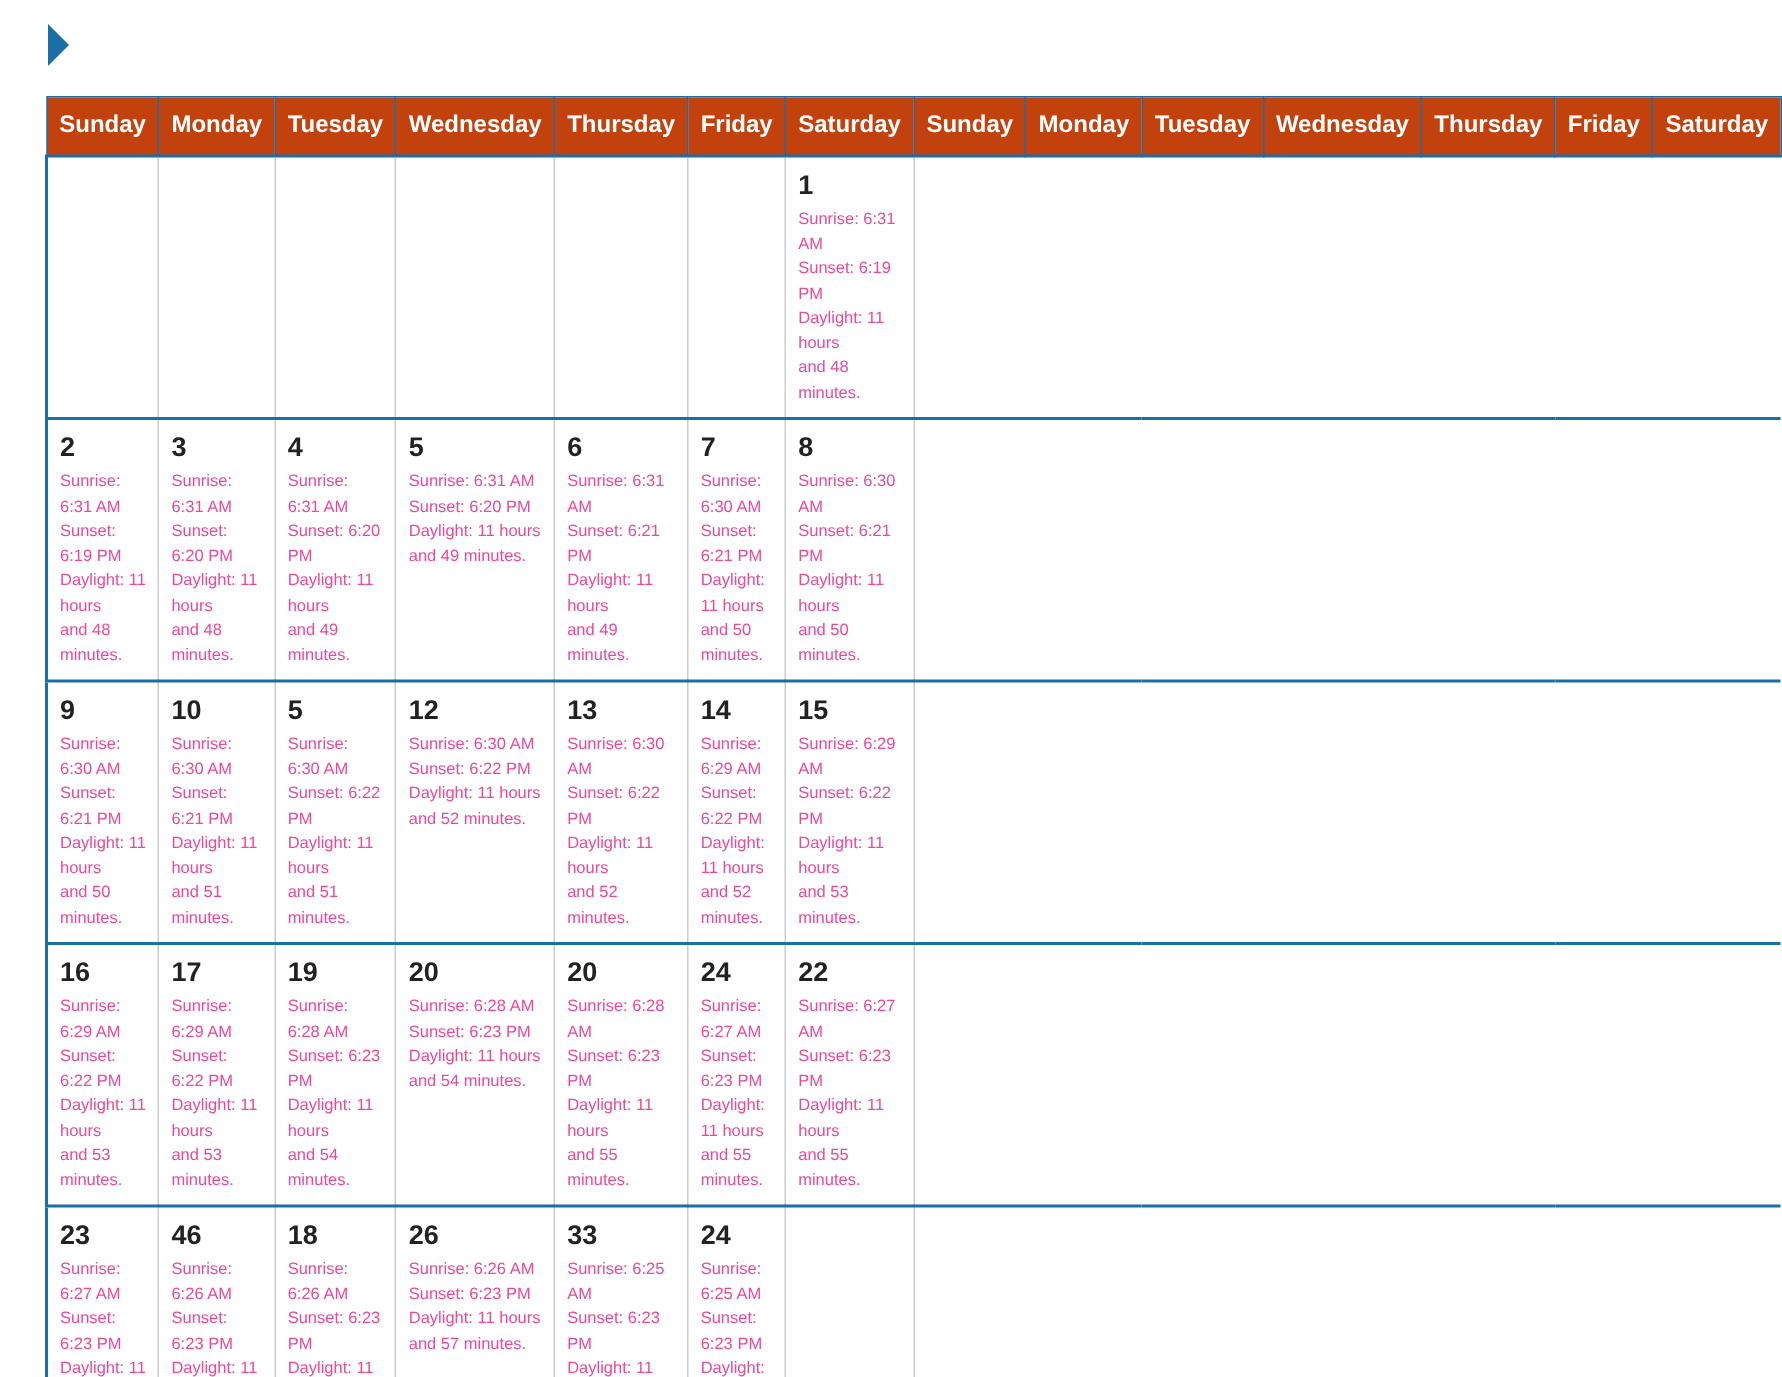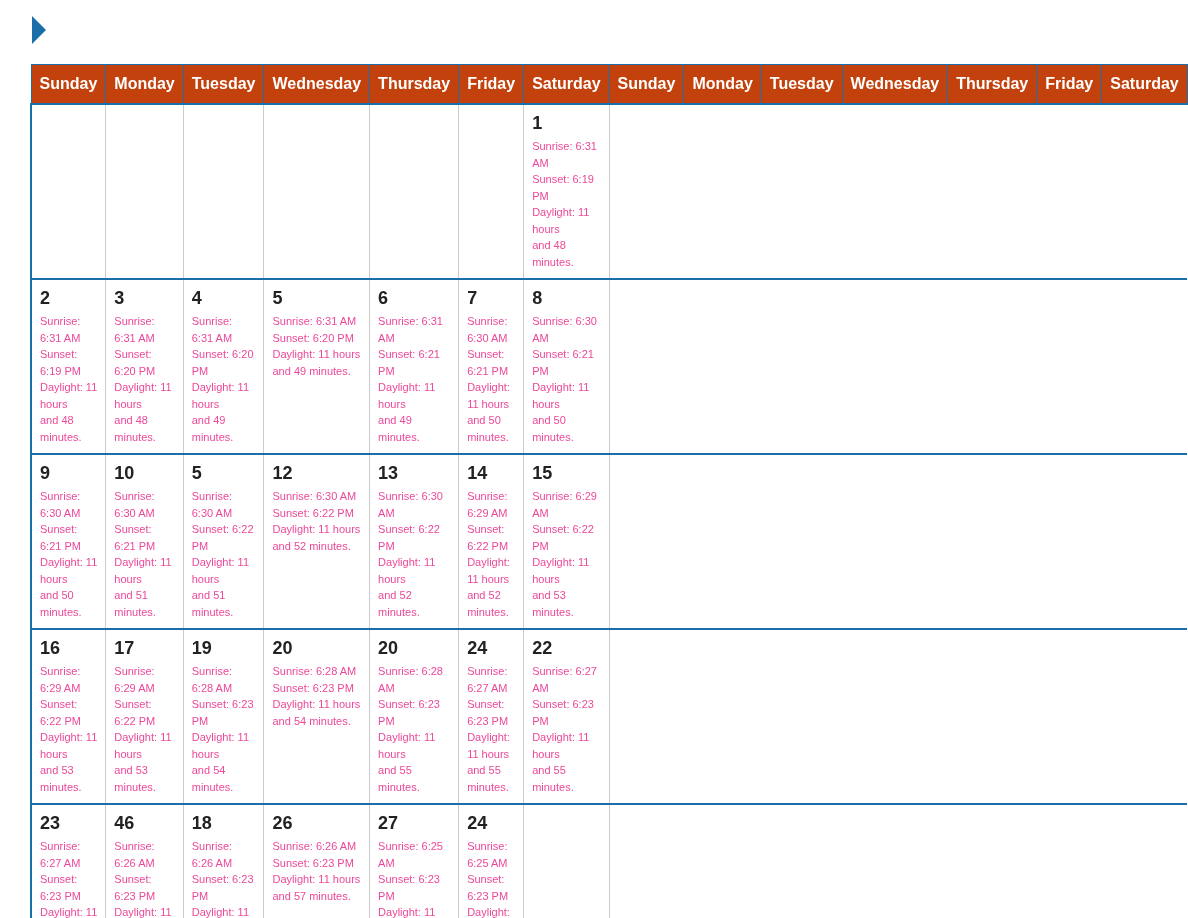--- a/index.html
+++ b/index.html
@@ -331,21 +331,21 @@
 and 57 minutes.</div>
         </td>
         <td>
           <div class="day-number">26</div>
           <div class="day-info" style="white-space: pre-line;">Sunrise: 6:26 AM
 Sunset: 6:23 PM
 Daylight: 11 hours
 and 57 minutes.</div>
         </td>
         <td>
-          <div class="day-number">27</div>
+          <div class="day-number">33</div>
           <div class="day-info" style="white-space: pre-line;">Sunrise: 6:25 AM
 Sunset: 6:23 PM
 Daylight: 11 hours
 and 57 minutes.</div>
         </td>
         <td>
           <div class="day-number">24</div>
           <div class="day-info" style="white-space: pre-line;">Sunrise: 6:25 AM
 Sunset: 6:23 PM
 Daylight: 11 hours

